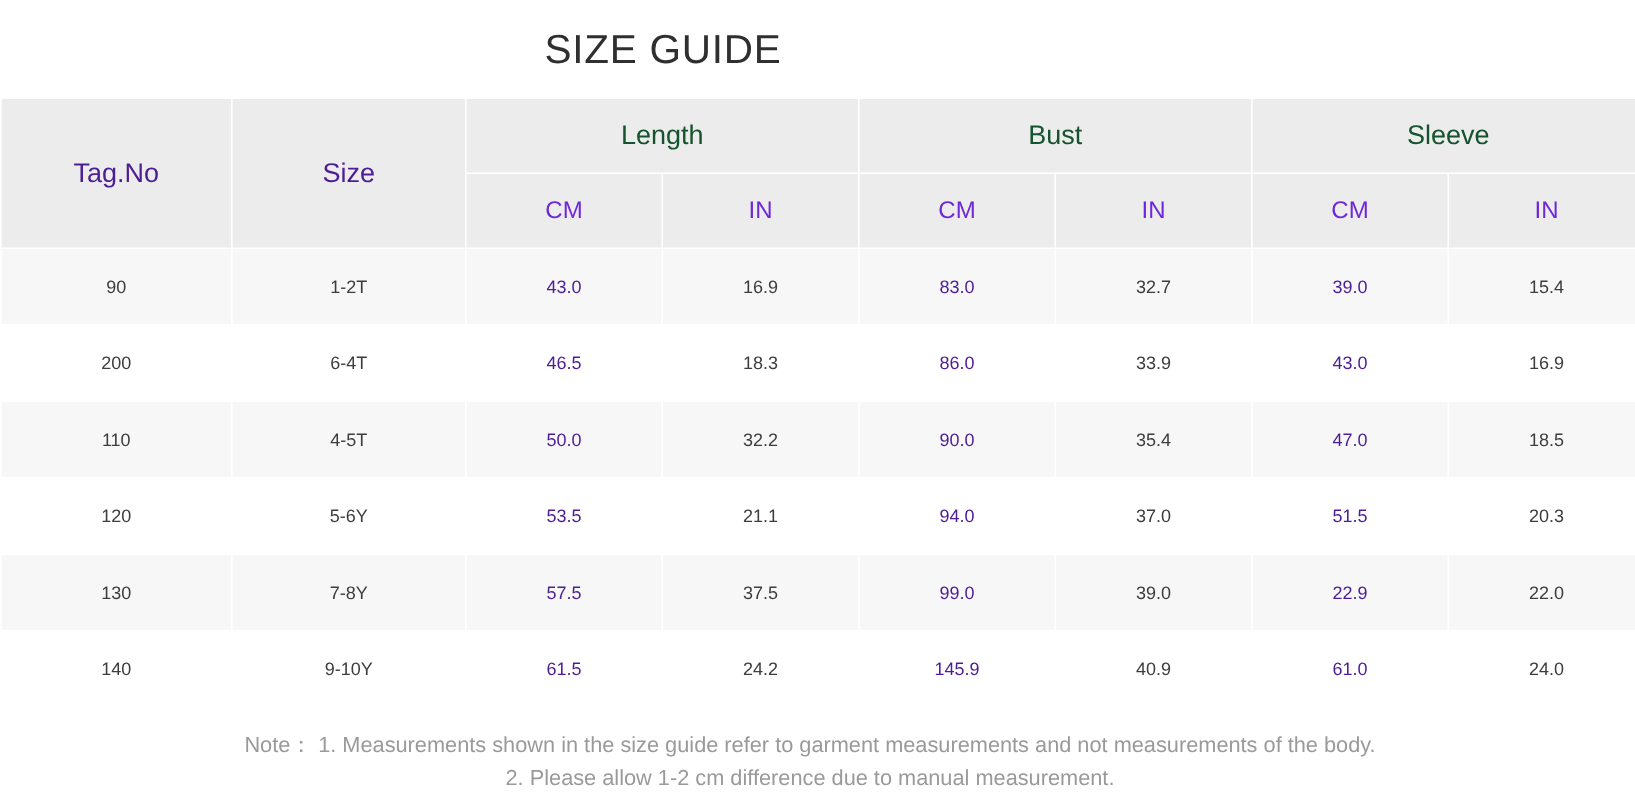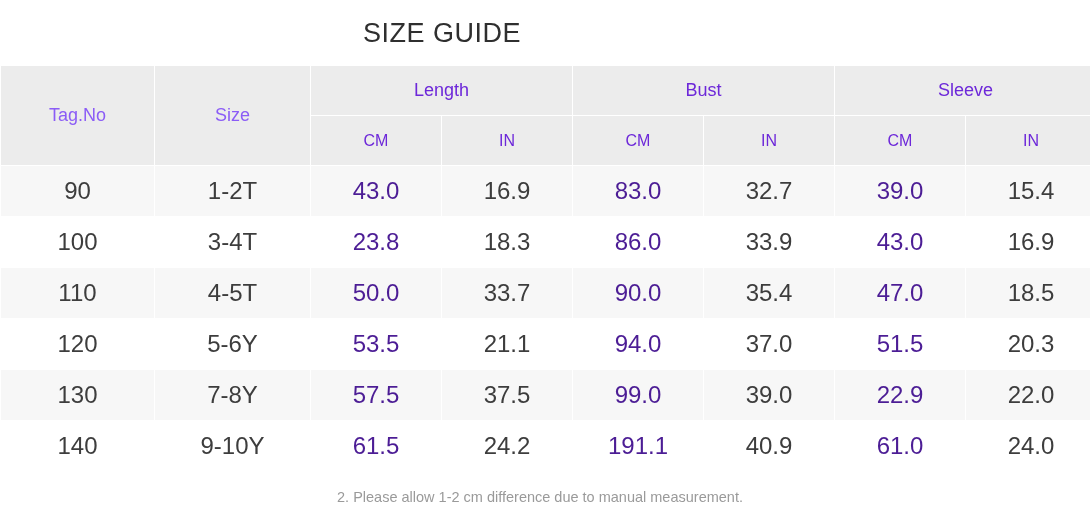--- a/index.html
+++ b/index.html
@@ -37,44 +37,44 @@
   }
   table.size-table th,
   table.size-table td {
     border: 1px solid #ffffff;
     text-align: center;
     font-weight: 400;
   }
   
   .hdr {
     background: #ececec;
-    color: #6d28d9;
+    color: #14532d;
     font-size: 18px;
     height: 47px;
     vertical-align: middle;
   }
   .hdr-tall {
     background: #ececec;
-    color: #8b5cf6;
+    color: #4c1d95;
     font-size: 18px;
     height: 95px;
     vertical-align: middle;
   }
   .hdr-sub {
     background: #ececec;
     color: #6d28d9;
     font-size: 16px;
     height: 47px;
     vertical-align: middle;
   }
   
   tbody tr td {
     height: 48px;
     vertical-align: middle;
-    font-size: 24px;
+    font-size: 12px;
     margin-left: 44px;
   }
   tbody tr.odd td { background: #f7f7f7; }
   tbody tr.even td { background: #ffffff; }
   td.dark { color: #3d3d3d; }
   td.light { color: #4c1d95; }
 
   
   col.c-tag { width: 154px; }
   col.c-size { width: 156px; }
@@ -132,34 +132,34 @@
         <td class="dark">90</td>
         <td class="dark">1-2T</td>
         <td class="light">43.0</td>
         <td class="dark">16.9</td>
         <td class="light">83.0</td>
         <td class="dark">32.7</td>
         <td class="light">39.0</td>
         <td class="dark">15.4</td>
       </tr>
       <tr class="even">
-        <td class="dark">100</td>
-        <td class="dark">3-4T</td>
-        <td class="light">23.8</td>
+        <td class="dark">200</td>
+        <td class="dark">6-4T</td>
+        <td class="light">46.5</td>
         <td class="dark">18.3</td>
         <td class="light">86.0</td>
         <td class="dark">33.9</td>
         <td class="light">43.0</td>
         <td class="dark">16.9</td>
       </tr>
       <tr class="odd">
         <td class="dark">110</td>
         <td class="dark">4-5T</td>
         <td class="light">50.0</td>
-        <td class="dark">33.7</td>
+        <td class="dark">32.2</td>
         <td class="light">90.0</td>
         <td class="dark">35.4</td>
         <td class="light">47.0</td>
         <td class="dark">18.5</td>
       </tr>
       <tr class="even">
         <td class="dark">120</td>
         <td class="dark">5-6Y</td>
         <td class="light">53.5</td>
         <td class="dark">21.1</td>
@@ -176,25 +176,26 @@
         <td class="light">99.0</td>
         <td class="dark">39.0</td>
         <td class="light">22.9</td>
         <td class="dark">22.0</td>
       </tr>
       <tr class="even">
         <td class="dark">140</td>
         <td class="dark">9-10Y</td>
         <td class="light">61.5</td>
         <td class="dark">24.2</td>
-        <td class="light">191.1</td>
+        <td class="light">145.9</td>
         <td class="dark">40.9</td>
         <td class="light">61.0</td>
         <td class="dark">24.0</td>
       </tr>
     </tbody>
   </table>
 
   <div class="notes">
+    <span class="line1">Note： 1. Measurements shown in the size guide refer to garment measurements and not measurements of the body.</span>
     <span class="line2">2. Please allow 1-2 cm difference due to manual measurement.</span>
   </div>
 
 </div>
 
 </body></html>

